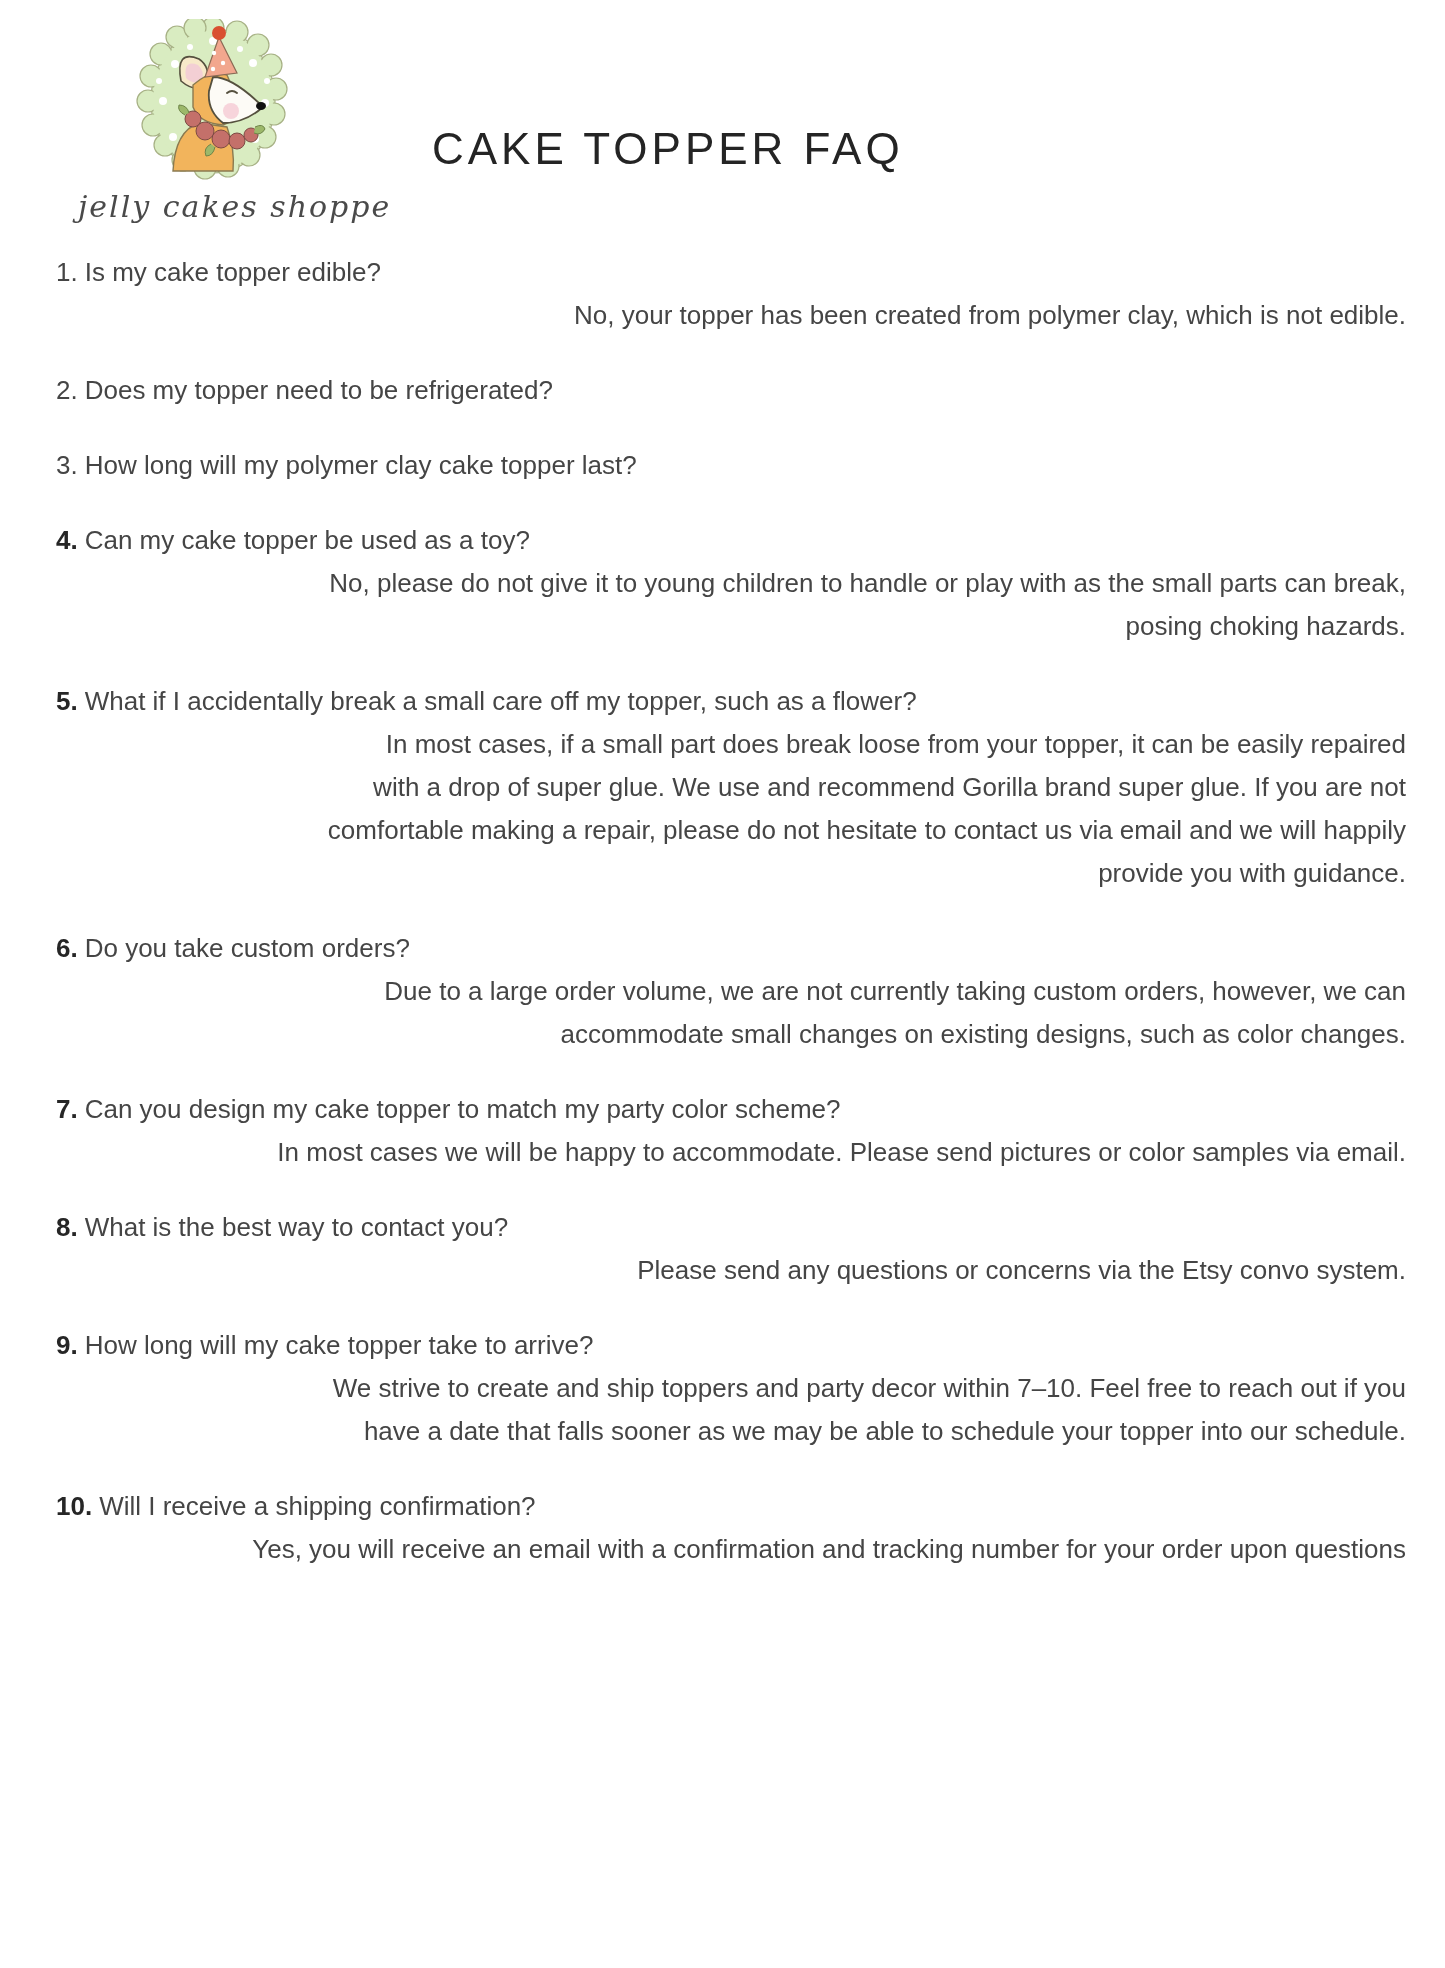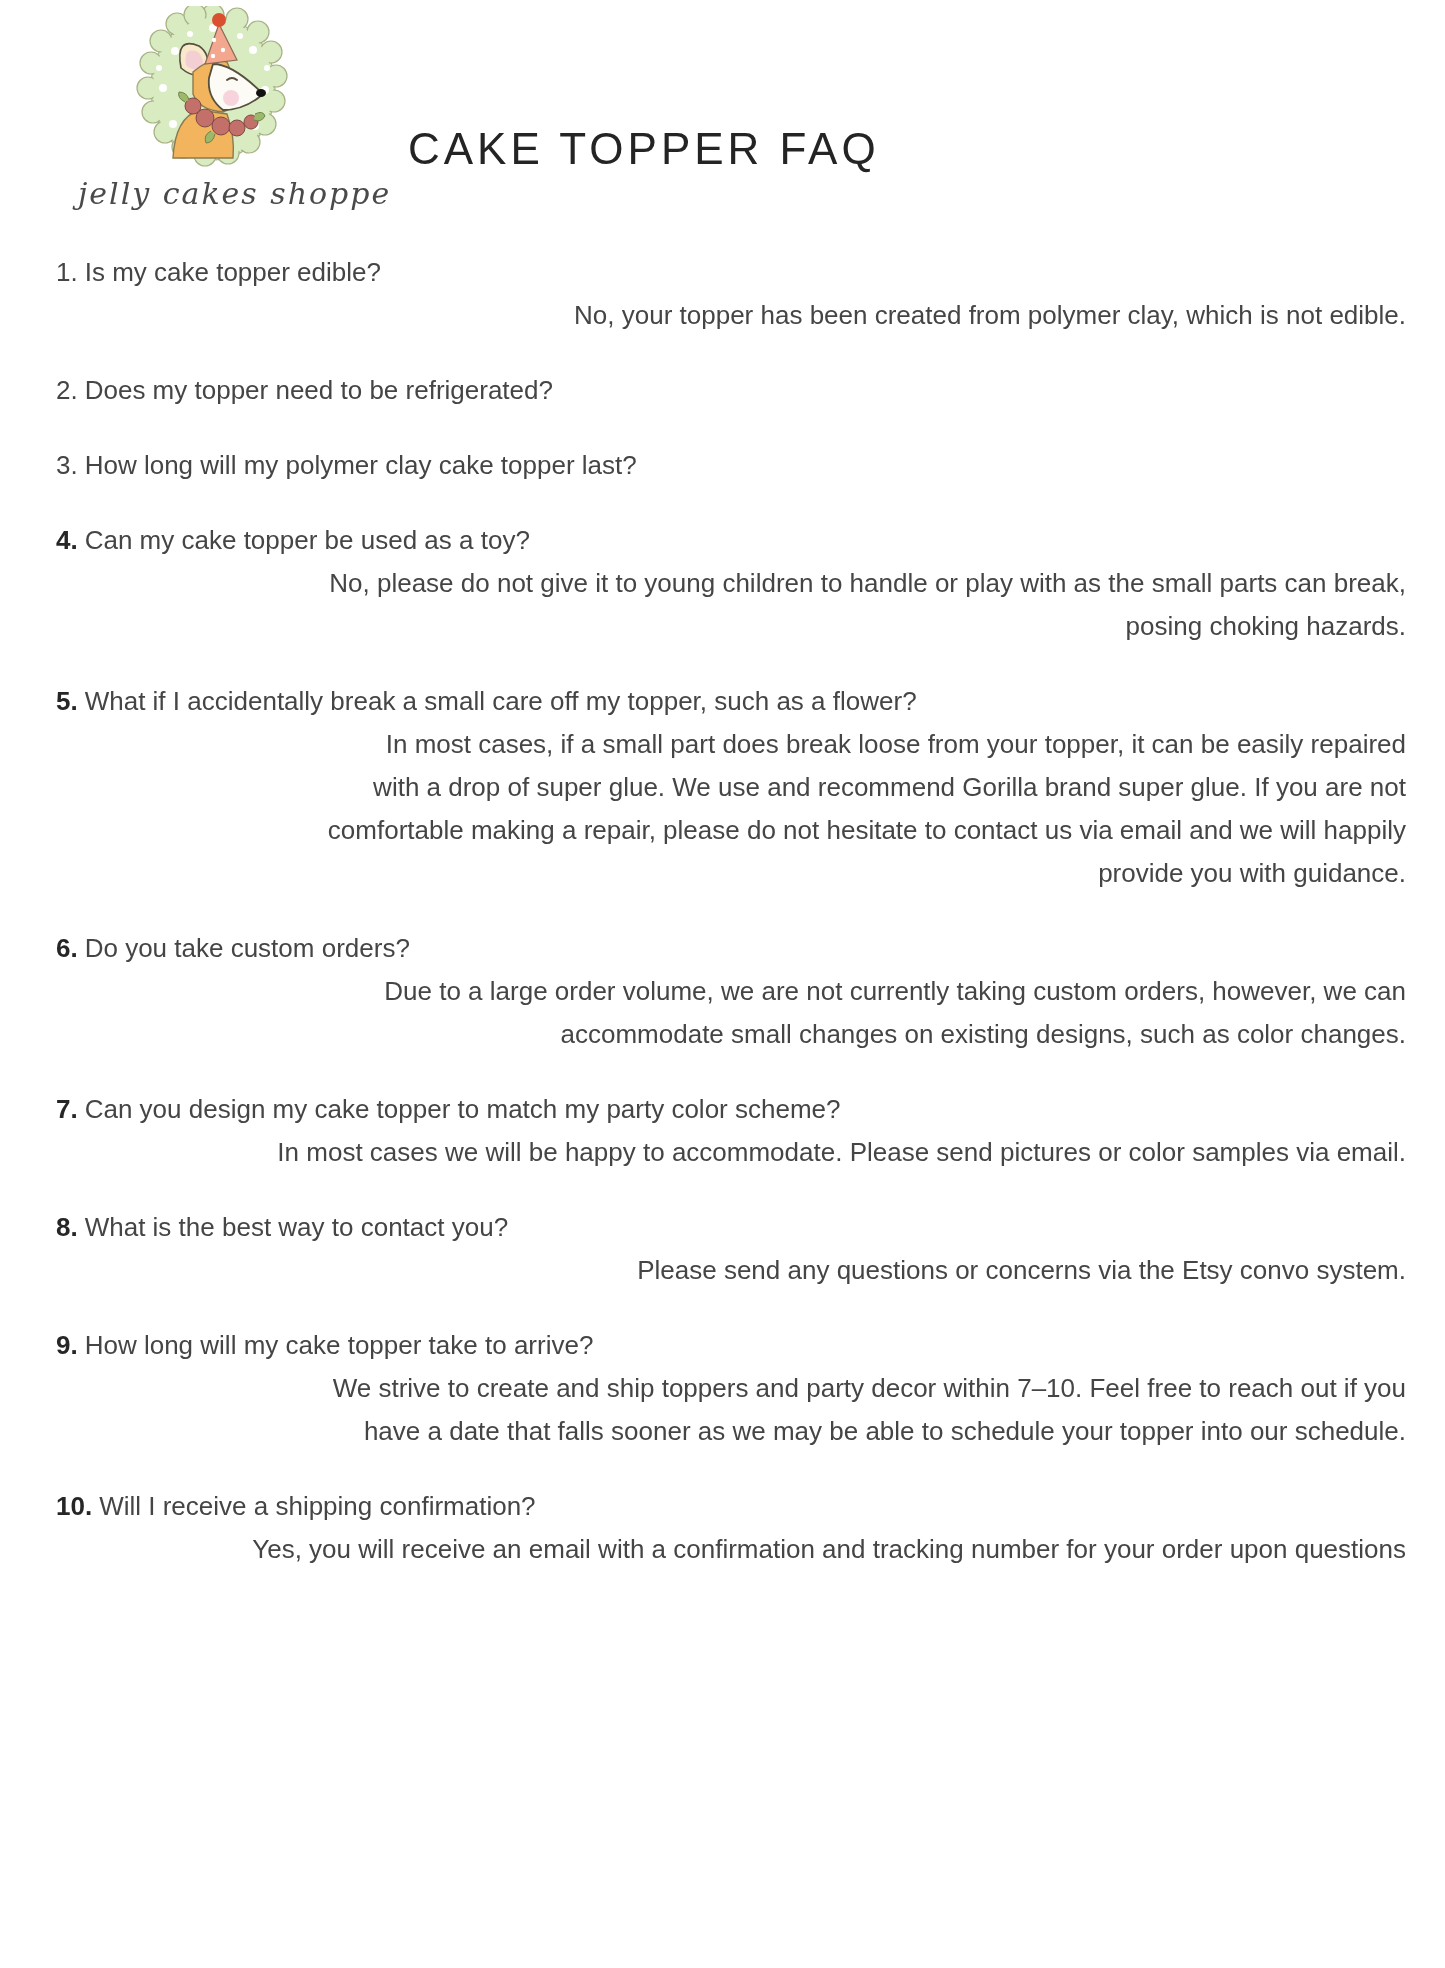--- a/index.html
+++ b/index.html
@@ -7,37 +7,37 @@
     position:relative;
     width:1445px;
     height:1968px;
     background:#ffffff;
     overflow:hidden;
     font-family:"Liberation Sans", sans-serif;
   }
   
   .logo-block{
     position:absolute;
-    left:78px; top:6px;
+    left:78px; top:19px;
     width:270px;
     text-align:left;
   }
   .logo-art{display:block;margin:0 auto;}
   .brand-name{
     margin-top:2px;
     font-family:"DejaVu Serif", serif;
     font-style:italic;
     font-size:30px;
     letter-spacing:2px;
     color:#4a4a4a;
     white-space:nowrap;
   }
   .page-title{
     position:absolute;
-    left:408px; top:124px;
+    left:432px; top:124px;
     font-family:"Liberation Sans", sans-serif;
     font-weight:400;
     font-size:44px;
     letter-spacing:4px;
     color:#242424;
     white-space:nowrap;
   }
   
   .faq{
     position:absolute;

